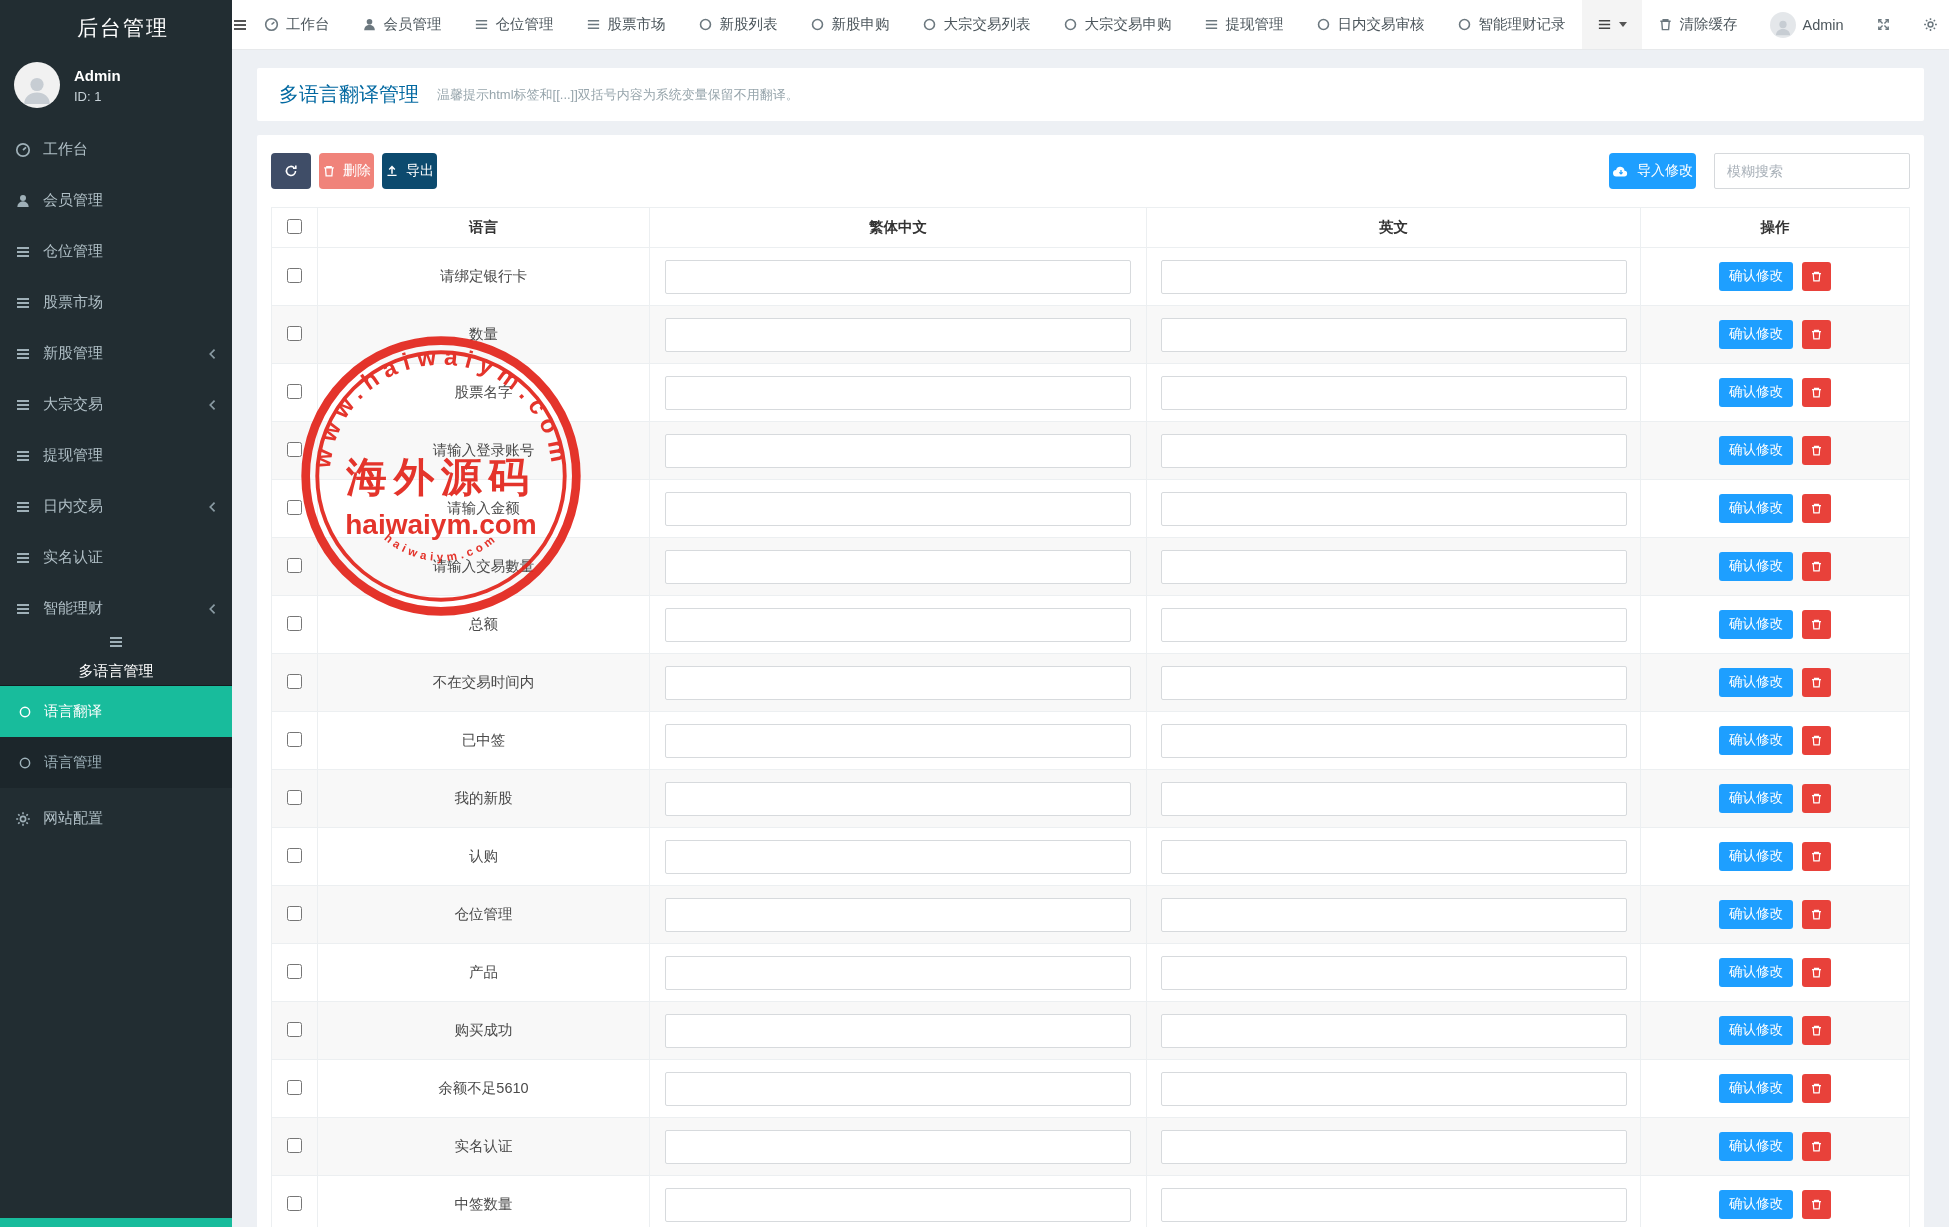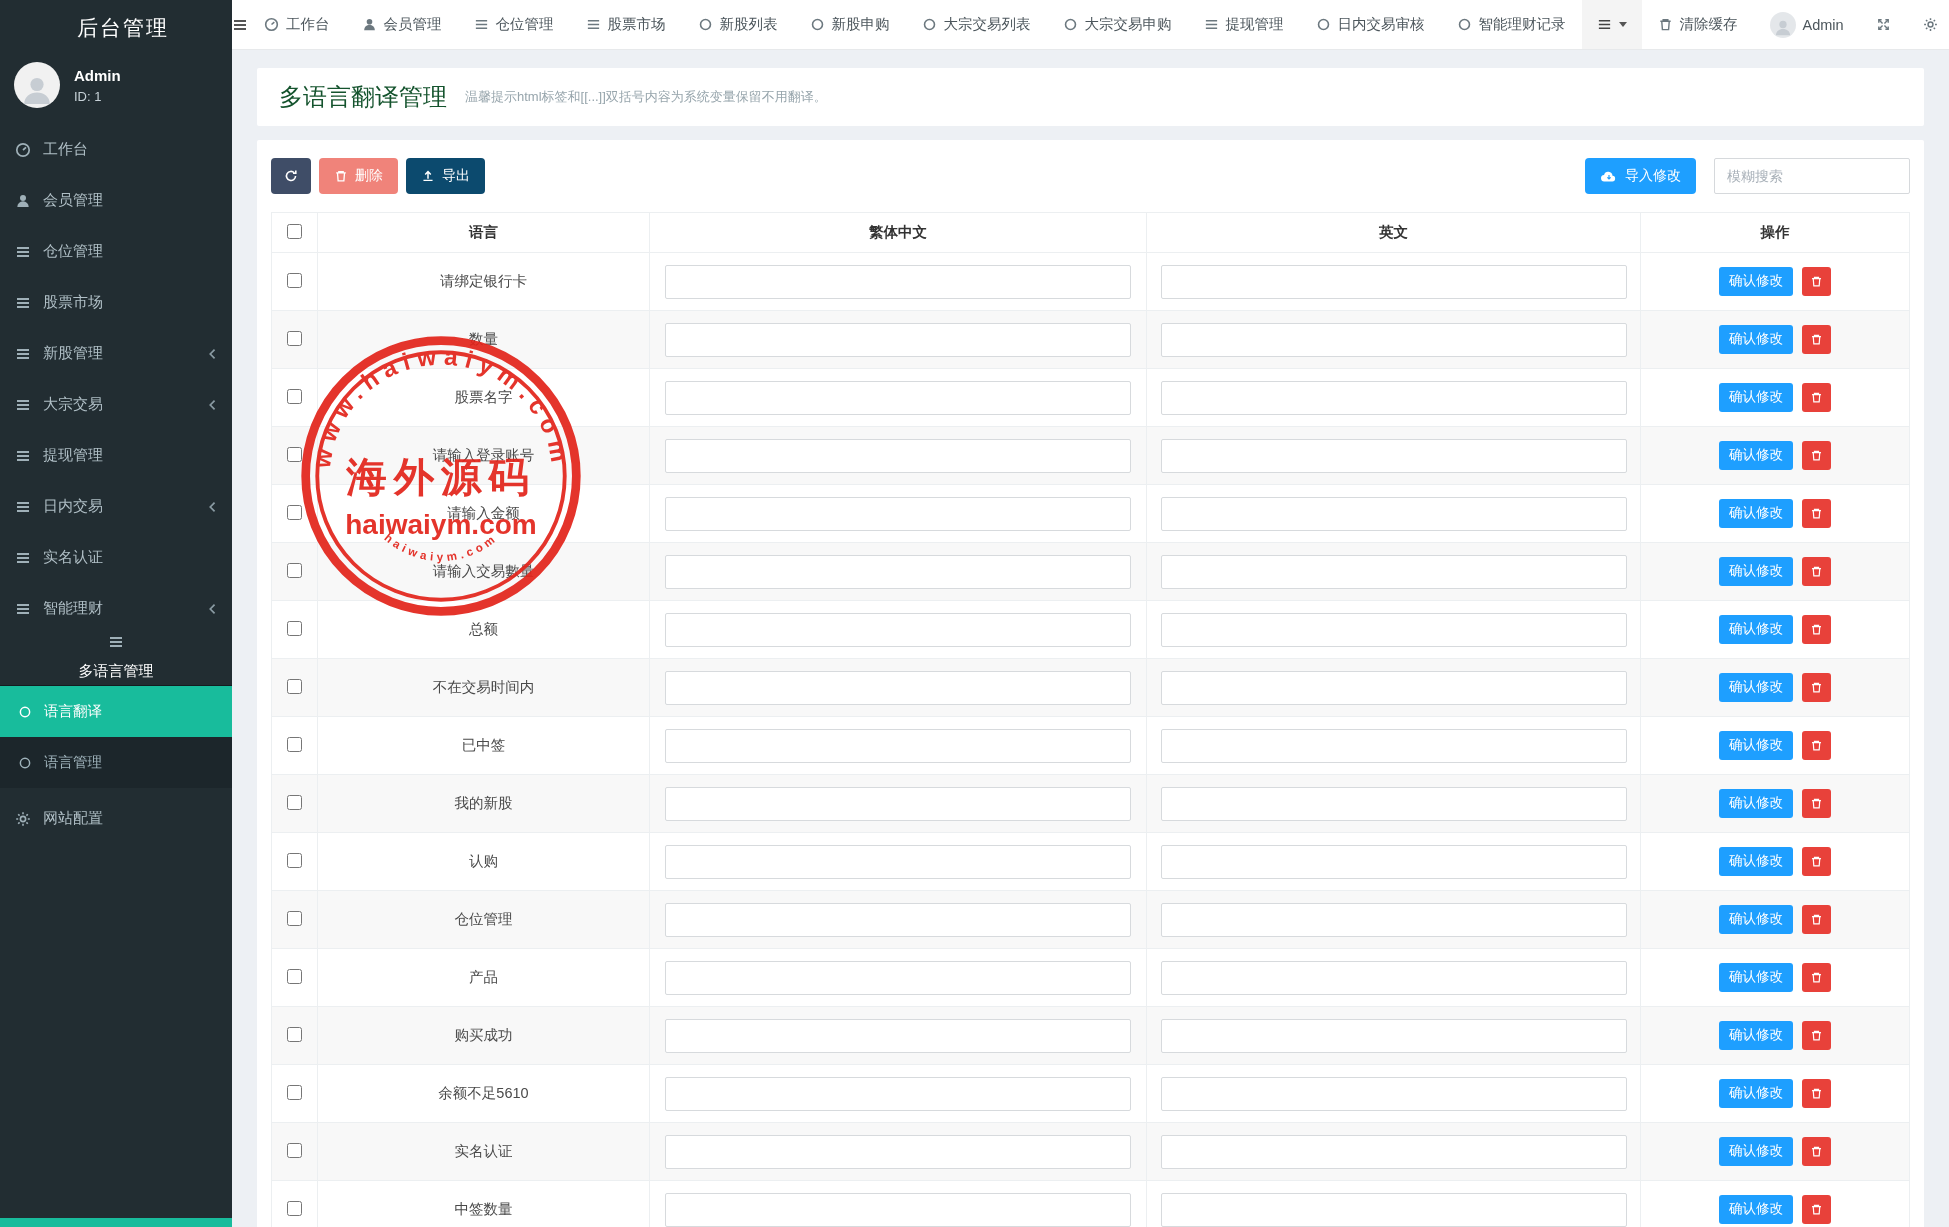--- a/index.html
+++ b/index.html
@@ -41,27 +41,27 @@
   .caret { width:0; height:0; border-left:4px solid transparent; border-right:4px solid transparent;
     border-top:5px solid #555; }
   .nav-avatar { width:26px; height:26px; border-radius:50%; background:#e4e7ea; overflow:hidden;
     display:flex; align-items:center; justify-content:center; }
   .nav-avatar svg { width:20px; height:20px; margin-top:5px; }
 
   
   .content { position:absolute; left:232px; top:50px; right:0; }
   .page-header { margin:18px 25px 0 25px; background:#fff; border-radius:2px;
     padding:13px 22px; display:flex; align-items:center; gap:18px; }
-  .page-title { font-size:24px; color:#14532d; }
+  .page-title { font-size:20px; color:#0369a1; }
   .page-hint { font-size:13px; color:#97a5ac; }
   .main-panel { margin:14px 25px 0 25px; background:#fff; border-radius:2px; padding:18px 14px 0 14px; }
 
   .toolbar { display:flex; align-items:center; }
   .btn { height:36px; border:none; border-radius:4px; color:#fff; font-size:14px;
-    display:inline-flex; align-items:center; justify-content:center; gap:7px; padding:0 15px; cursor:pointer; }
+    display:inline-flex; align-items:center; justify-content:center; gap:7px; padding:0 3px; cursor:pointer; }
   .btn svg { width:14px; height:14px; }
   .btn-refresh { background:#3f4d67; width:40px; padding:0; margin-right:8px; }
   .btn-delete { background:#f0837a; margin-right:8px; }
   .btn-export { background:#0c4a6e; }
   .btn-import { background:#1e9fff; margin-left:auto; margin-right:18px; }
   .btn-import svg { width:18px; height:15px; }
   .search-input { width:196px; height:36px; border:1px solid #d6d9dc; border-radius:2px;
     padding:0 12px; font-size:14px; color:#333; outline:none; }
   .search-input::placeholder { color:#a9b1b9; }
 

